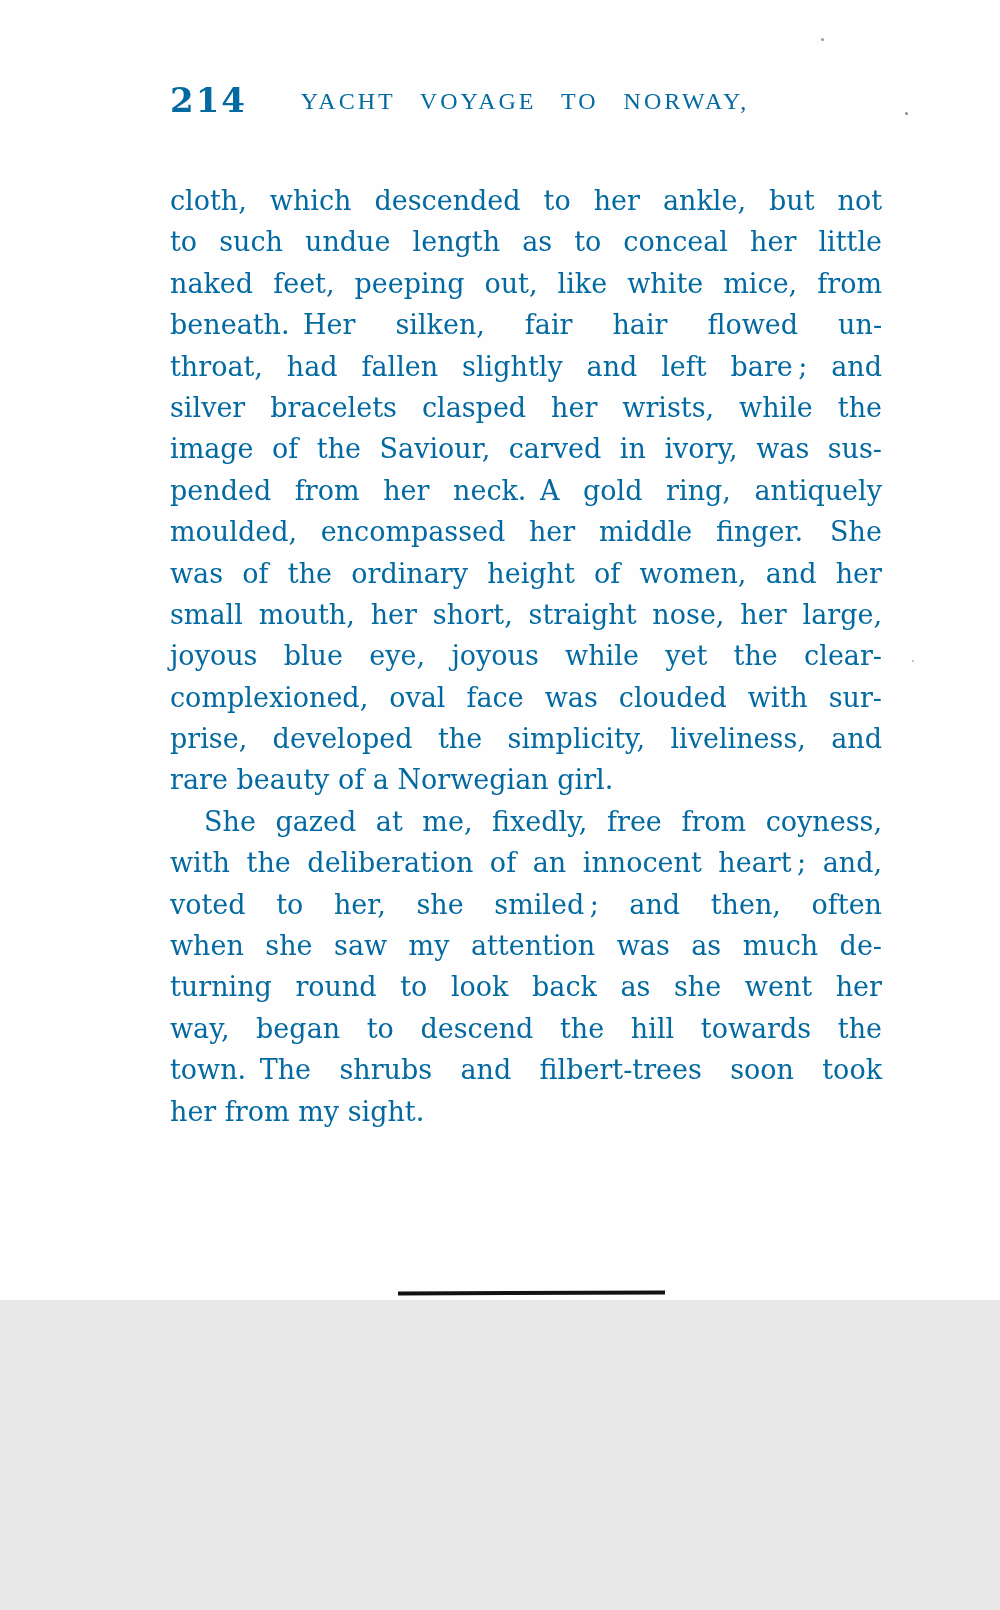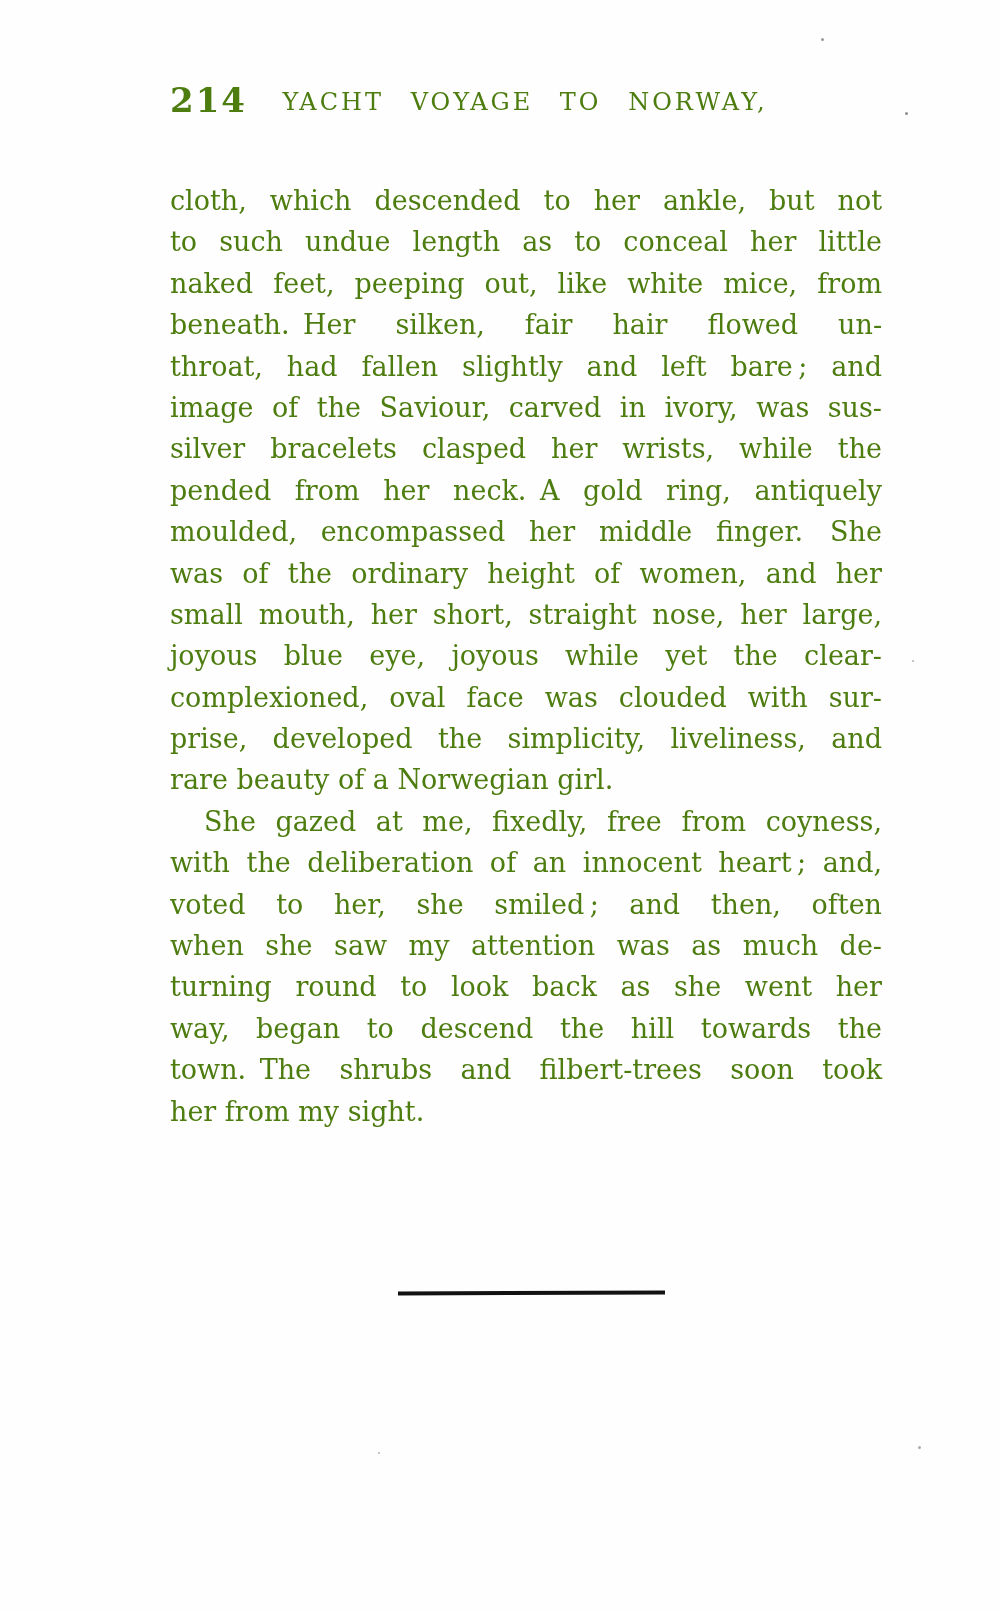--- a/index.html
+++ b/index.html
@@ -3,45 +3,46 @@
 <meta charset="utf-8">
 <style>
   html, body {
     margin: 0;
     padding: 0;
     background: #e8e8e8;
   }
   .page {
     position: relative;
     width: 1000px;
-    height: 1610px;
+    height: 1300px;
     margin: 0 auto;
     background: #fefefe;
     overflow: hidden;
     font-family: "DejaVu Serif", serif;
-    color: #4d7c0f;
+    color: #0369a1;
   }
   .page-number {
     position: absolute;
     top: 80px;
     left: 170px;
     font-size: 34px;
     font-weight: bold;
     letter-spacing: 2px;
   }
   .running-head {
     position: absolute;
     top: 88px;
     left: 230px;
     width: 590px;
     text-align: center;
     font-size: 24px;
     letter-spacing: 3px;
     word-spacing: 16px;
     white-space: nowrap;
+    font-family: Liberation Serif, serif;
   }
   .textblock {
     position: absolute;
     top: 180px;
     left: 170px;
     width: 712px;
   }
   .para {
     margin: 0;
     padding: 0;
@@ -91,22 +92,22 @@
   <div class="running-head">YACHT VOYAGE TO NORWAY,</div>
 
   <div class="textblock">
 
     <div class="para">
       <div class="line">cloth, which descended to her ankle, but not</div>
       <div class="line">to such undue length as to conceal her little</div>
       <div class="line">naked feet, peeping out, like white mice, from</div>
       <div class="line">beneath. Her silken, fair hair flowed un-</div>
       <div class="line">throat, had fallen slightly and left bare ; and</div>
+      <div class="line">silver bracelets clasped her wrists, while the</div>
       <div class="line">image of the Saviour, carved in ivory, was sus-</div>
-      <div class="line">silver bracelets clasped her wrists, while the</div>
       <div class="line">pended from her neck. A gold ring, antiquely</div>
       <div class="line">moulded, encompassed her middle finger. She</div>
       <div class="line">was of the ordinary height of women, and her</div>
       <div class="line">small mouth, her short, straight nose, her large,</div>
       <div class="line">joyous blue eye, joyous while yet the clear-</div>
       <div class="line">complexioned, oval face was clouded with sur-</div>
       <div class="line">prise, developed the simplicity, liveliness, and</div>
       <div class="line lastline">rare beauty of a Norwegian girl.</div>
     </div>
 

